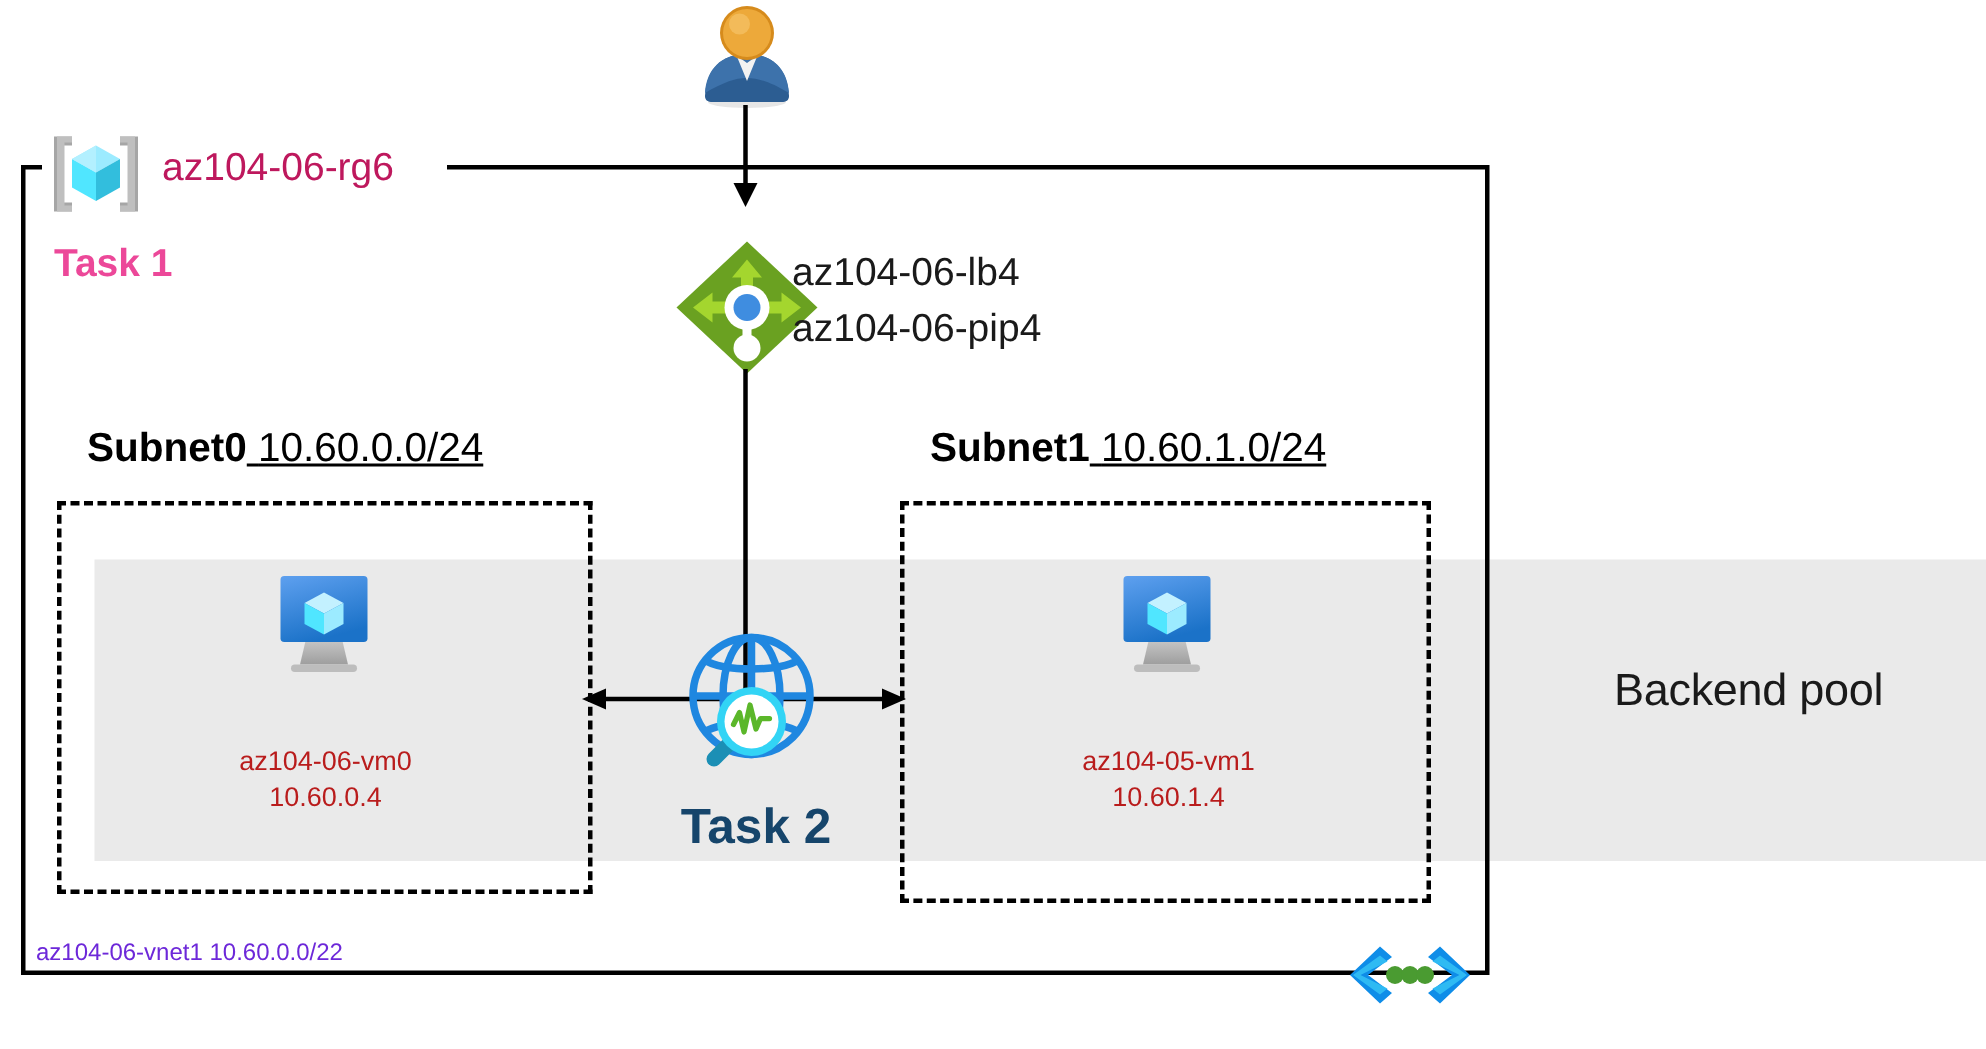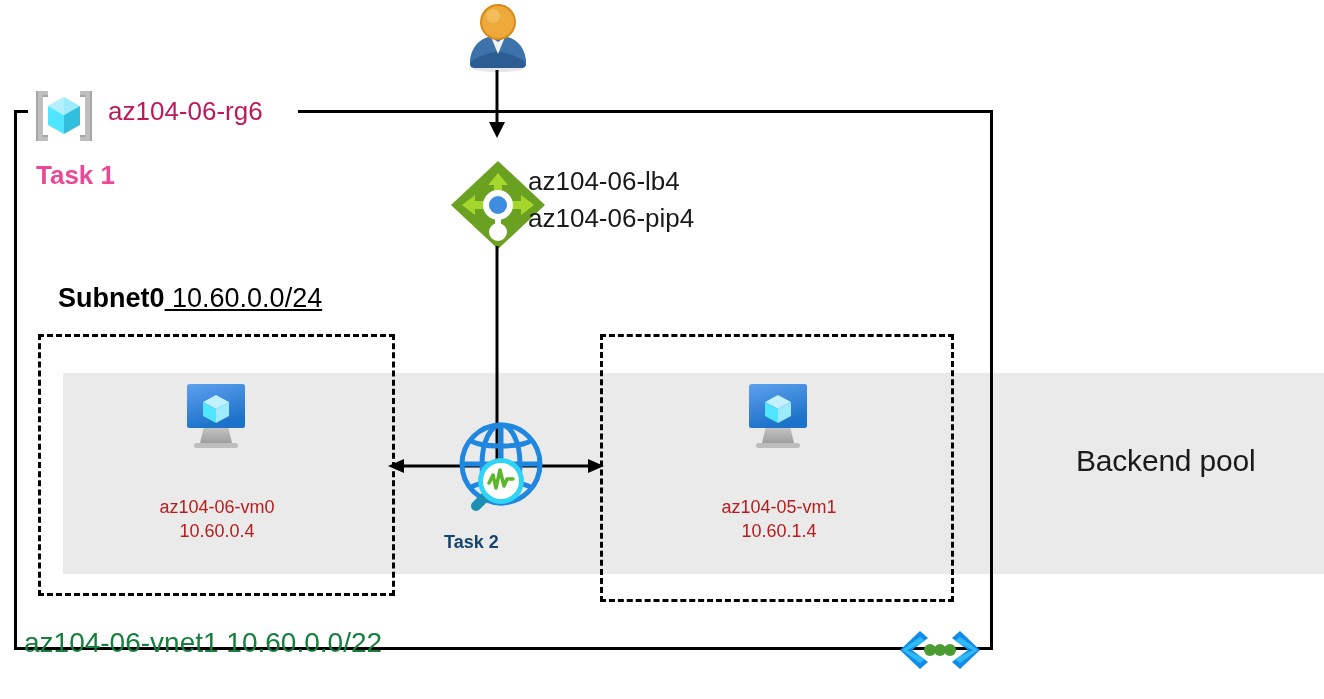--- a/index.html
+++ b/index.html
@@ -75,22 +75,22 @@
     font-size: 26px;
     font-weight: bold;
     color: #ec4899;
     white-space: nowrap;
   }
 
   
   #vnet-label {
     left: 24px;
     top: 627px;
-    font-size: 28px;
-    color: #15803d;
+    font-size: 16px;
+    color: #6d28d9;
     white-space: nowrap;
   }
   #vnet-icon {
     left: 898px;
     top: 629px;
     width: 84px;
     height: 42px;
   }
 
   
@@ -145,22 +145,22 @@
   #user-arrow   { left: 480px; top: 70px;  width: 36px; height: 70px; }
   #lb-down-line { left: 484px; top: 246px; width: 28px; height: 215px; }
   #subnet-arrow { left: 386px; top: 452px; width: 220px; height: 28px; }
 
   
   #nw-icon { left: 448px; top: 418px; width: 106px; height: 106px; }
   #task2-label {
     left: 444px;
     top: 532px;
     width: 120px;
-    text-align: left;
-    font-size: 18px;
+    text-align: center;
+    font-size: 33px;
     font-weight: bold;
     color: #16456b;
     white-space: nowrap;
   }
 </style>
 </head>
 <body>
 
 <div id="canvas">
 
@@ -234,20 +234,23 @@
   </div>
 
   <div class="abs" id="lb-down-line">
     <svg width="28" height="215" viewBox="0 0 28 215">
       <line x1="13" y1="0" x2="13" y2="215" stroke="#000000" stroke-width="3"></line>
     </svg>
   </div>
 
   <div class="abs subnet-title" id="subnet0-title">
     <b>Subnet0</b><span> </span><span>10.60.0.0/24</span>
+  </div>
+  <div class="abs subnet-title" id="subnet1-title">
+    <b>Subnet1</b><span> </span><span>10.60.1.0/24</span>
   </div>
 
   <div class="abs vm-icon" id="vm0-icon">
     <svg width="76" height="72" viewBox="0 0 76 72">
       <defs>
         <linearGradient id="scr0" x1="0" y1="0" x2="0.35" y2="1">
           <stop offset="0" stop-color="#5ea0ef"></stop>
           <stop offset="1" stop-color="#1b72c8"></stop>
         </linearGradient>
         <linearGradient id="std0" x1="0" y1="0" x2="0" y2="1">

